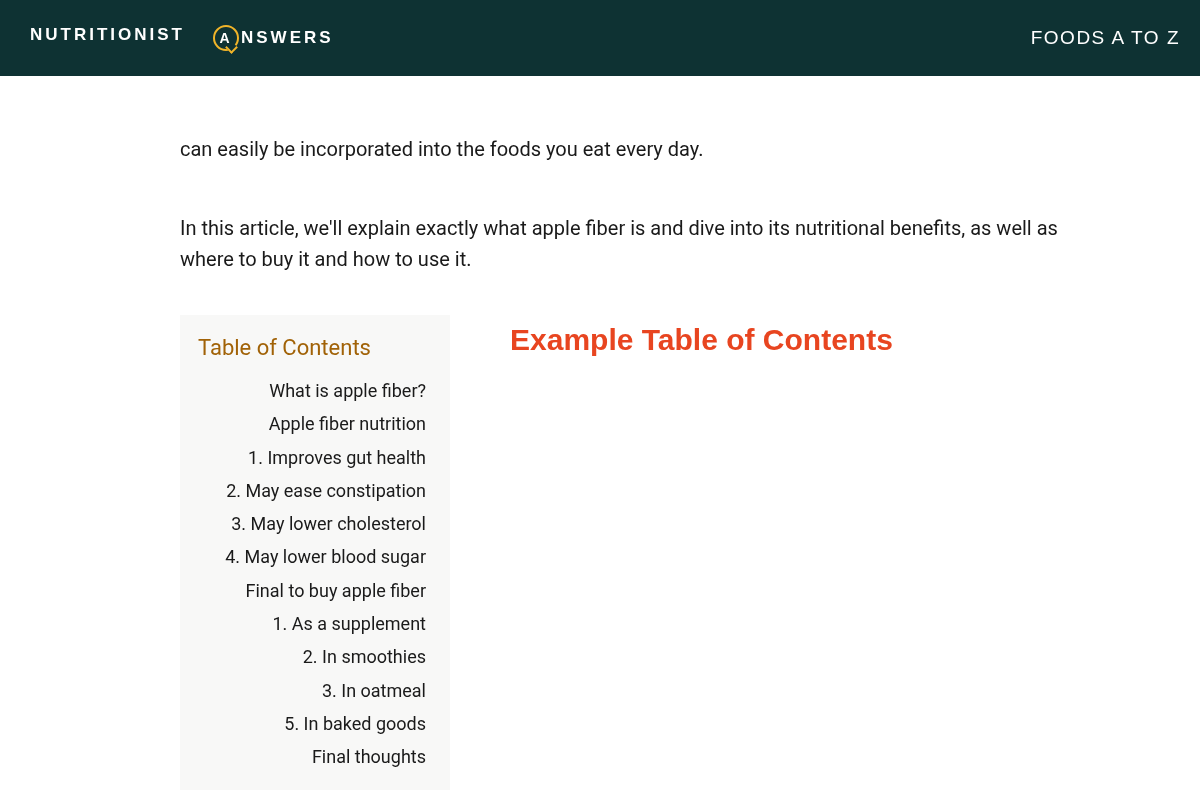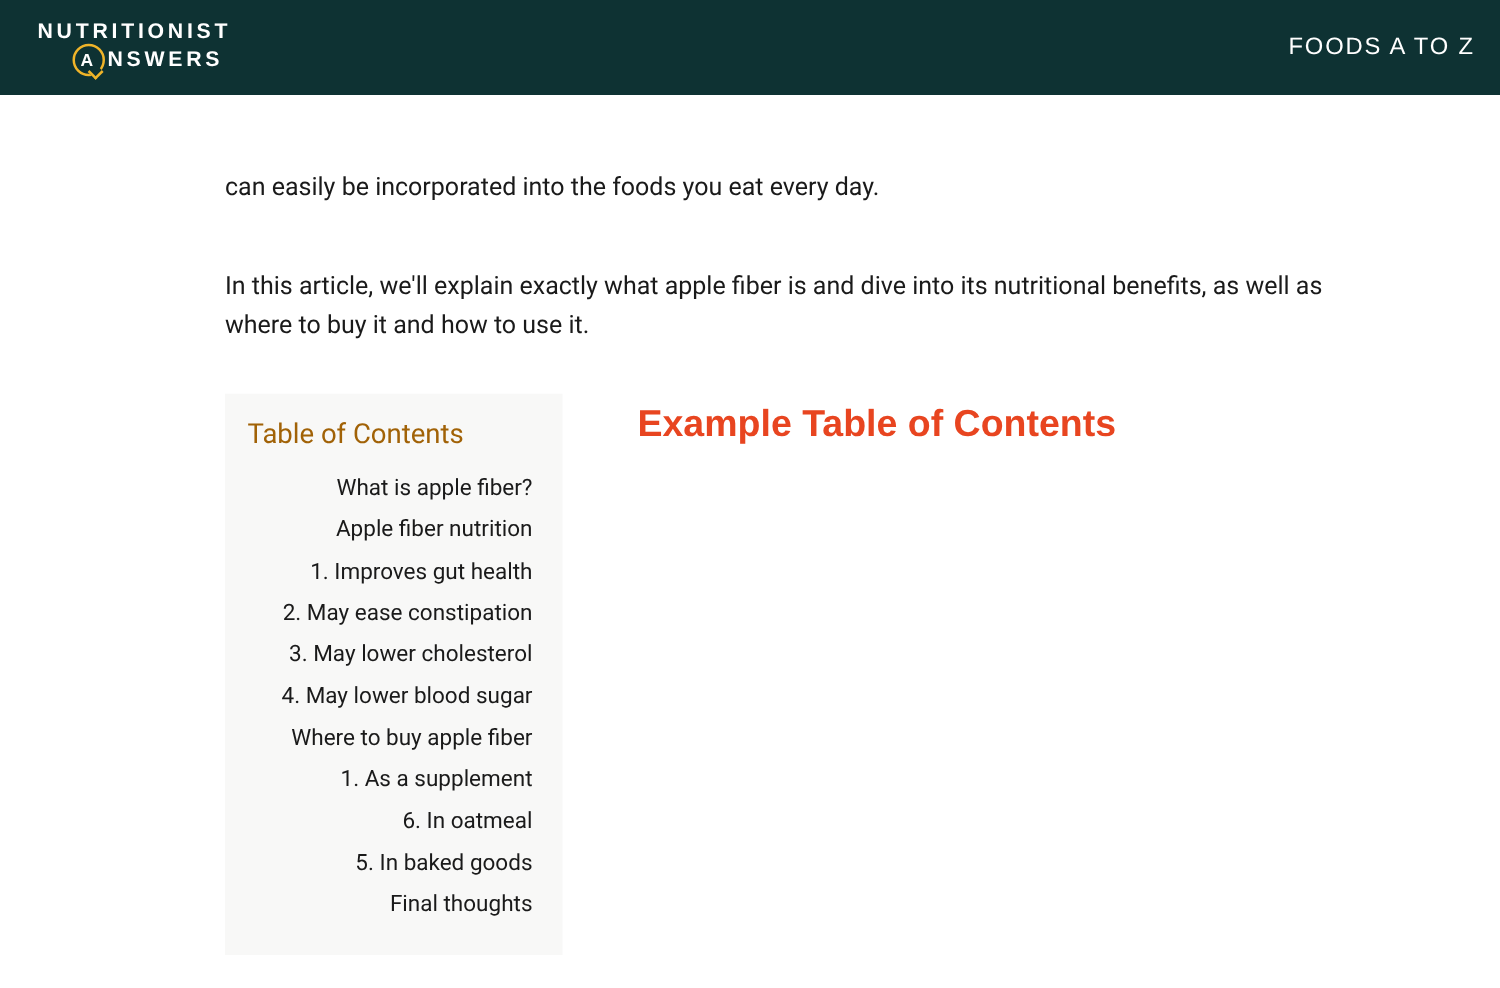--- a/index.html
+++ b/index.html
@@ -19,21 +19,21 @@
       background: #0e3233;
       color: #ffffff;
       display: flex;
       justify-content: space-between;
       align-items: center;
       padding: 12px 20px 12px 30px;
       height: 76px;
     }
     .logo-area {
       display: flex;
-      flex-direction: column;
+      flex-direction: row;
       line-height: 1.2;
     }
     .logo-line1 {
       font-size: 17px;
       font-weight: 700;
       letter-spacing: 3px;
       font-family: Arial, sans-serif;
     }
     .logo-line2 {
       font-size: 17px;
@@ -157,24 +157,25 @@
         <h2 class="toc-title">Table of Contents</h2>
         <ul class="toc-list">
           <li class="toc-item">What is apple fiber?</li>
           <li class="toc-item">Apple fiber nutrition</li>
           <ul class="toc-sublist">
             <li class="toc-item">1. Improves gut health</li>
             <li class="toc-item">2. May ease constipation</li>
             <li class="toc-item">3. May lower cholesterol</li>
             <li class="toc-item">4. May lower blood sugar</li>
           </ul>
-          <li class="toc-item">Where to buy apple fiber</li>
+          <li class="toc-item">Final to buy apple fiber</li>
           <ul class="toc-sublist">
             <li class="toc-item">1. As a supplement</li>
-            <li class="toc-item">6. In oatmeal</li>
+            <li class="toc-item">2. In smoothies</li>
+            <li class="toc-item">3. In oatmeal</li>
             <li class="toc-item">5. In baked goods</li>
           </ul>
           <li class="toc-item">Final thoughts</li>
         </ul>
       </aside>
 
       <div class="example-label">Example Table of Contents</div>
     </div>
   </div>
 </div>

